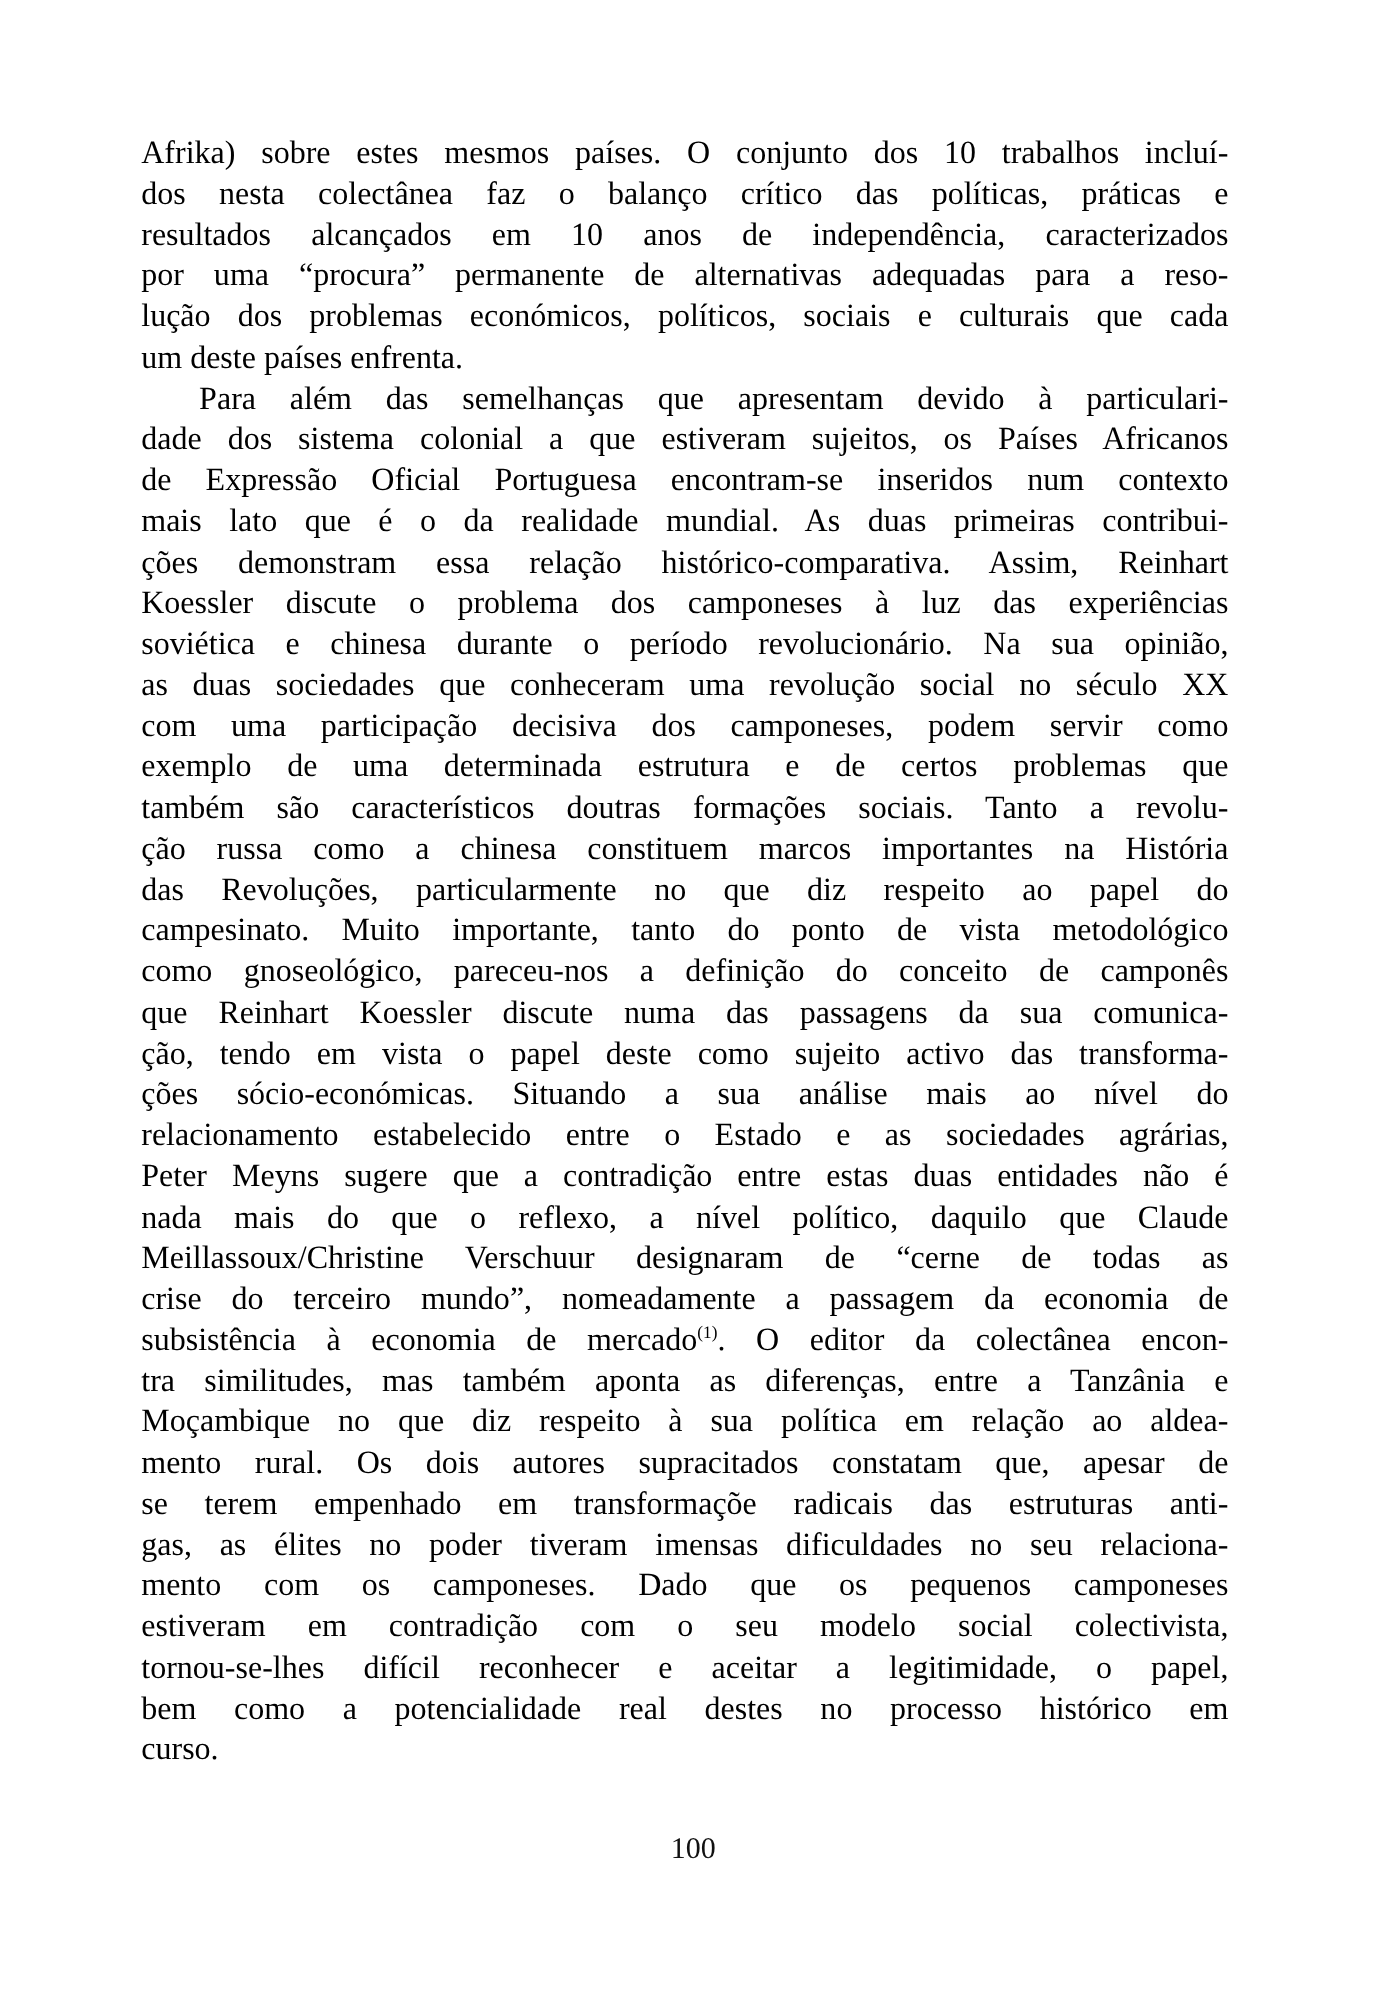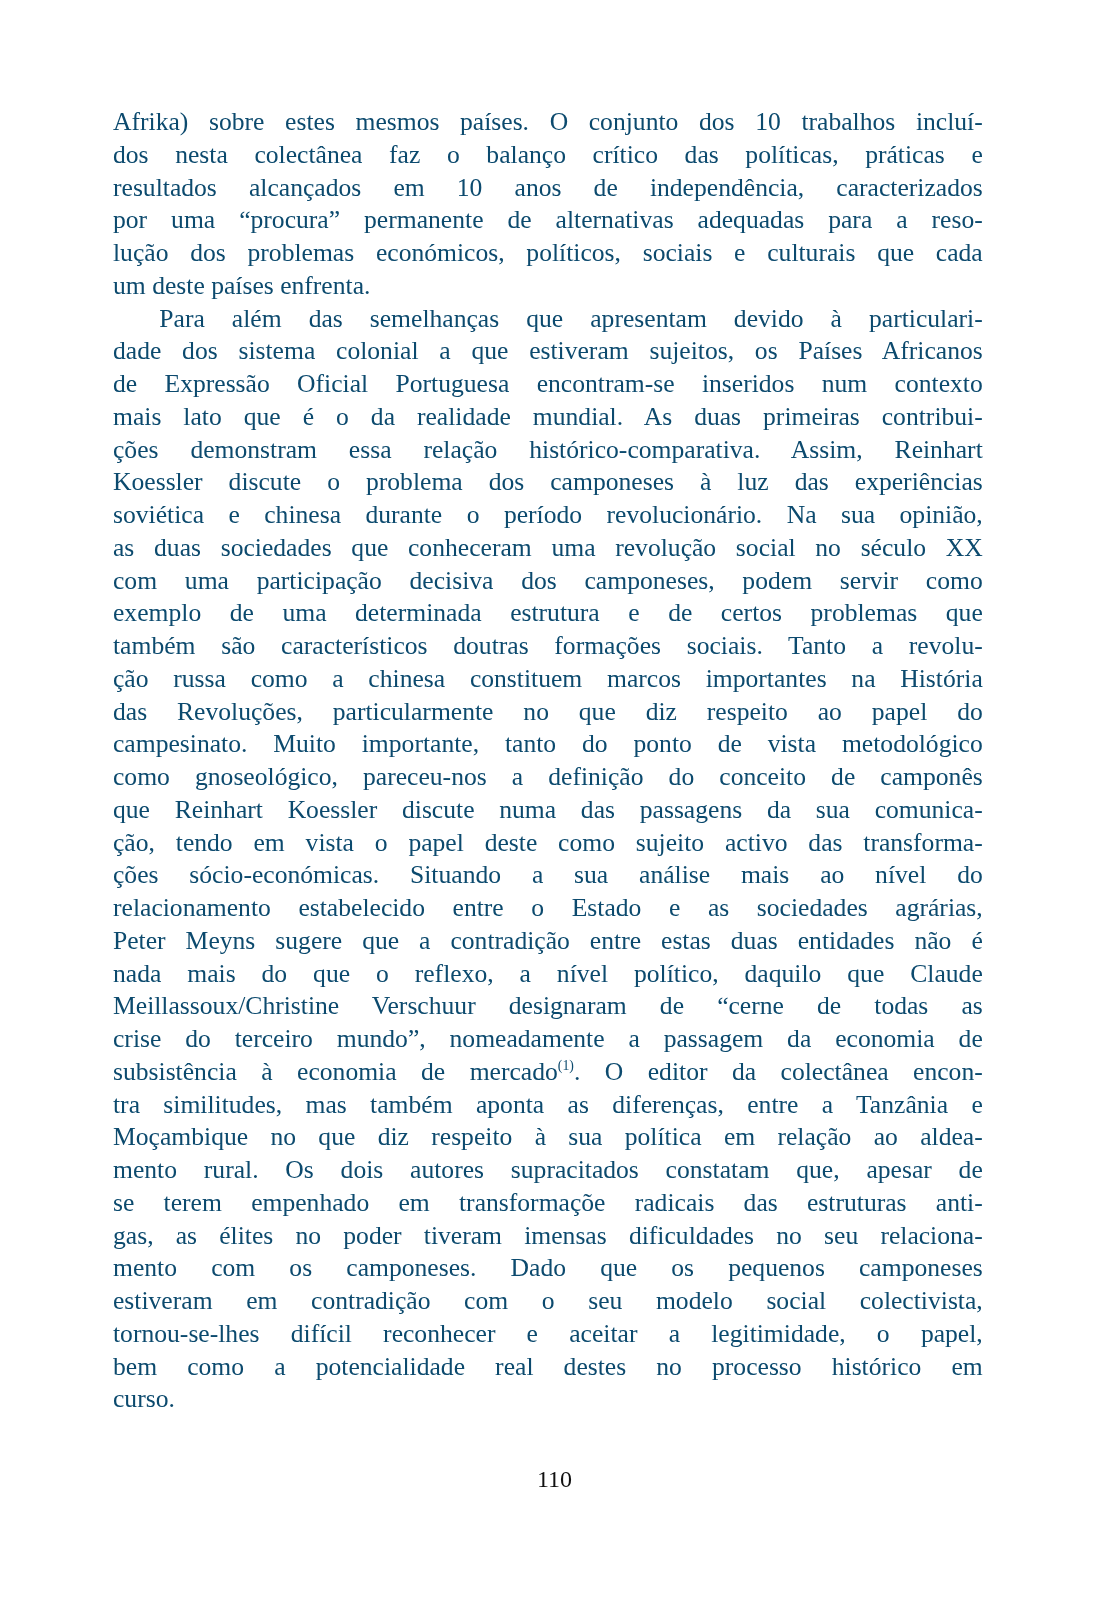--- a/index.html
+++ b/index.html
@@ -1,20 +1,20 @@
 <!DOCTYPE html>
 <html><head>
 <meta charset="utf-8">
 <style>
   html, body { margin: 0; padding: 0; background: #ffffff; }
   body { width: 1109px; height: 1600px; position: relative; overflow: hidden; }
   .page {
     position: absolute; left: 113px; top: 106px; width: 883px;
     font-family: "Liberation Serif", "DejaVu Serif", serif;
-    font-size: 26px; color: #0c4a6e;
+    font-size: 26px; color: #000000;
   }
   .line {
     display: block; height: 32.75px; line-height: 32.75px;
     white-space: nowrap; text-align: justify; text-align-last: justify;
     transform: scaleX(0.985); transform-origin: left center;
   }
   .line.last { text-align-last: left; }
   .line.indent { padding-left: 47px; }
   sup { font-size: 14px; line-height: 0; vertical-align: 10px; }
   .pagenum {
@@ -65,13 +65,13 @@
     <span class="line">se terem empenhado em transformaçõe radicais das estruturas anti-</span>
     <span class="line">gas, as élites no poder tiveram imensas dificuldades no seu relaciona-</span>
     <span class="line">mento com os camponeses. Dado que os pequenos camponeses</span>
     <span class="line">estiveram em contradição com o seu modelo social colectivista,</span>
     <span class="line">tornou-se-lhes difícil reconhecer e aceitar a legitimidade, o papel,</span>
     <span class="line">bem como a potencialidade real destes no processo histórico em</span>
     <span class="line last">curso.</span>
   </div>
 </div>
 
-<div class="pagenum">110</div>
+<div class="pagenum">100</div>
 
 </body></html>

